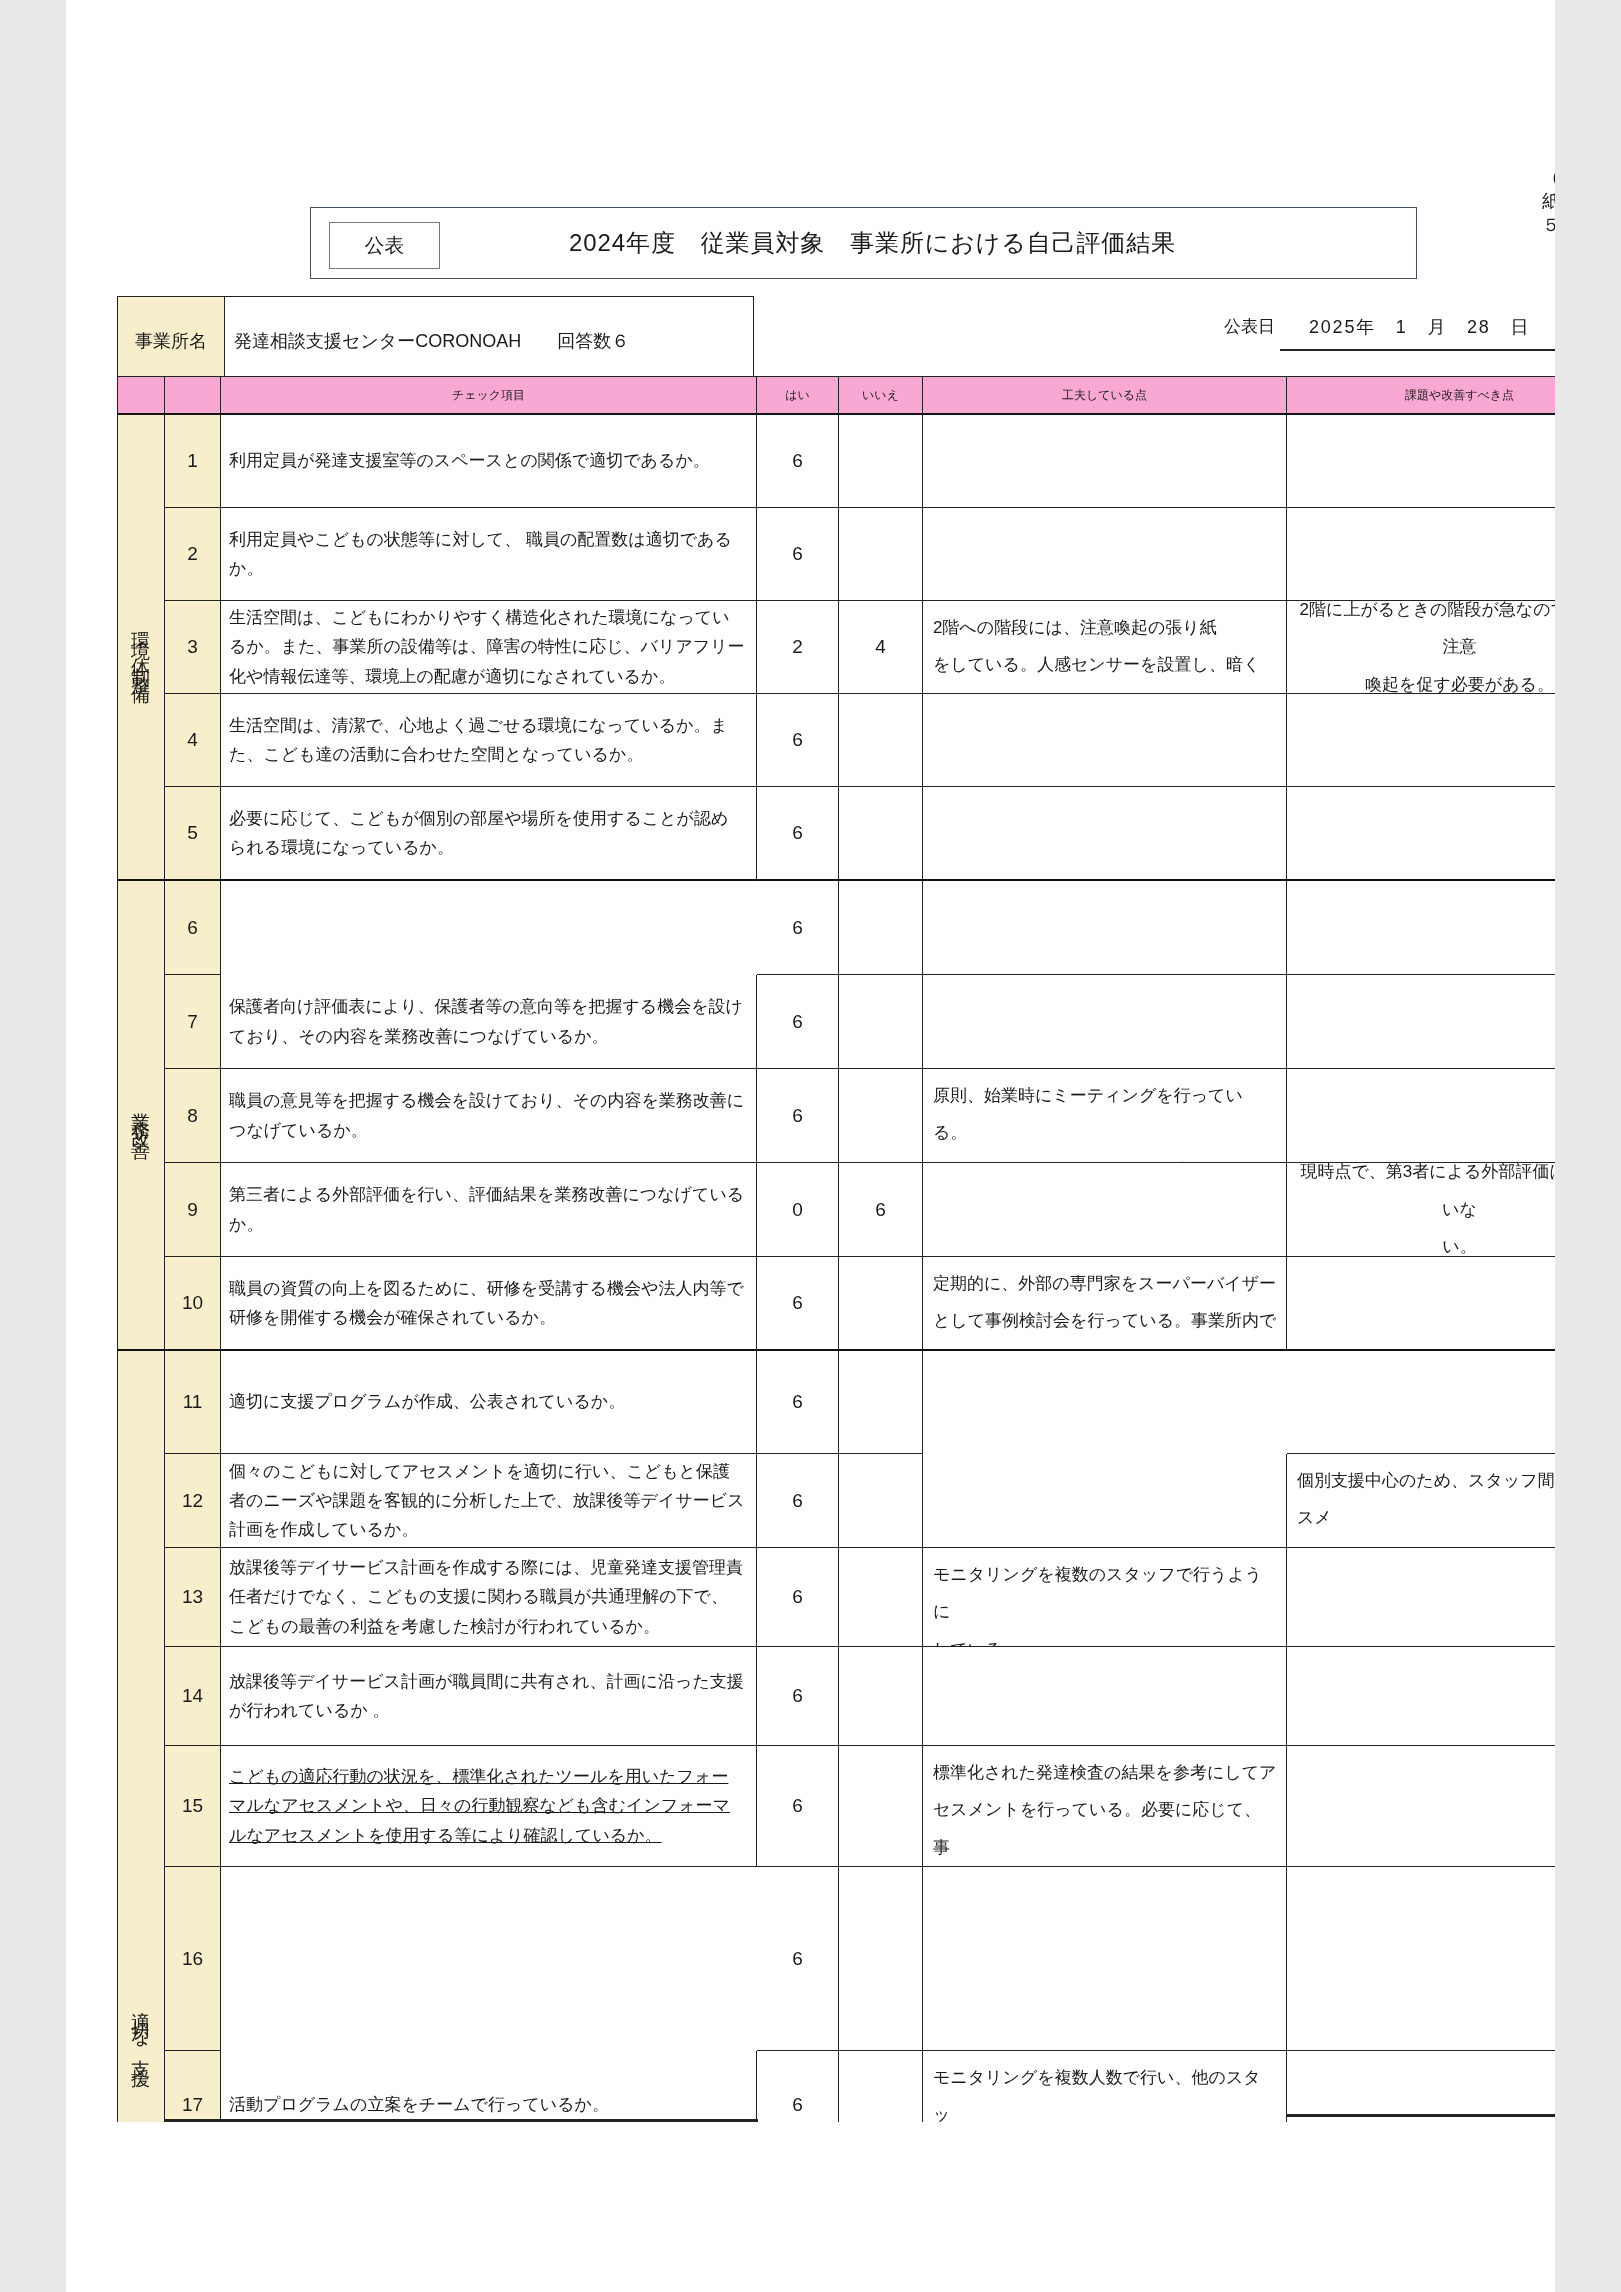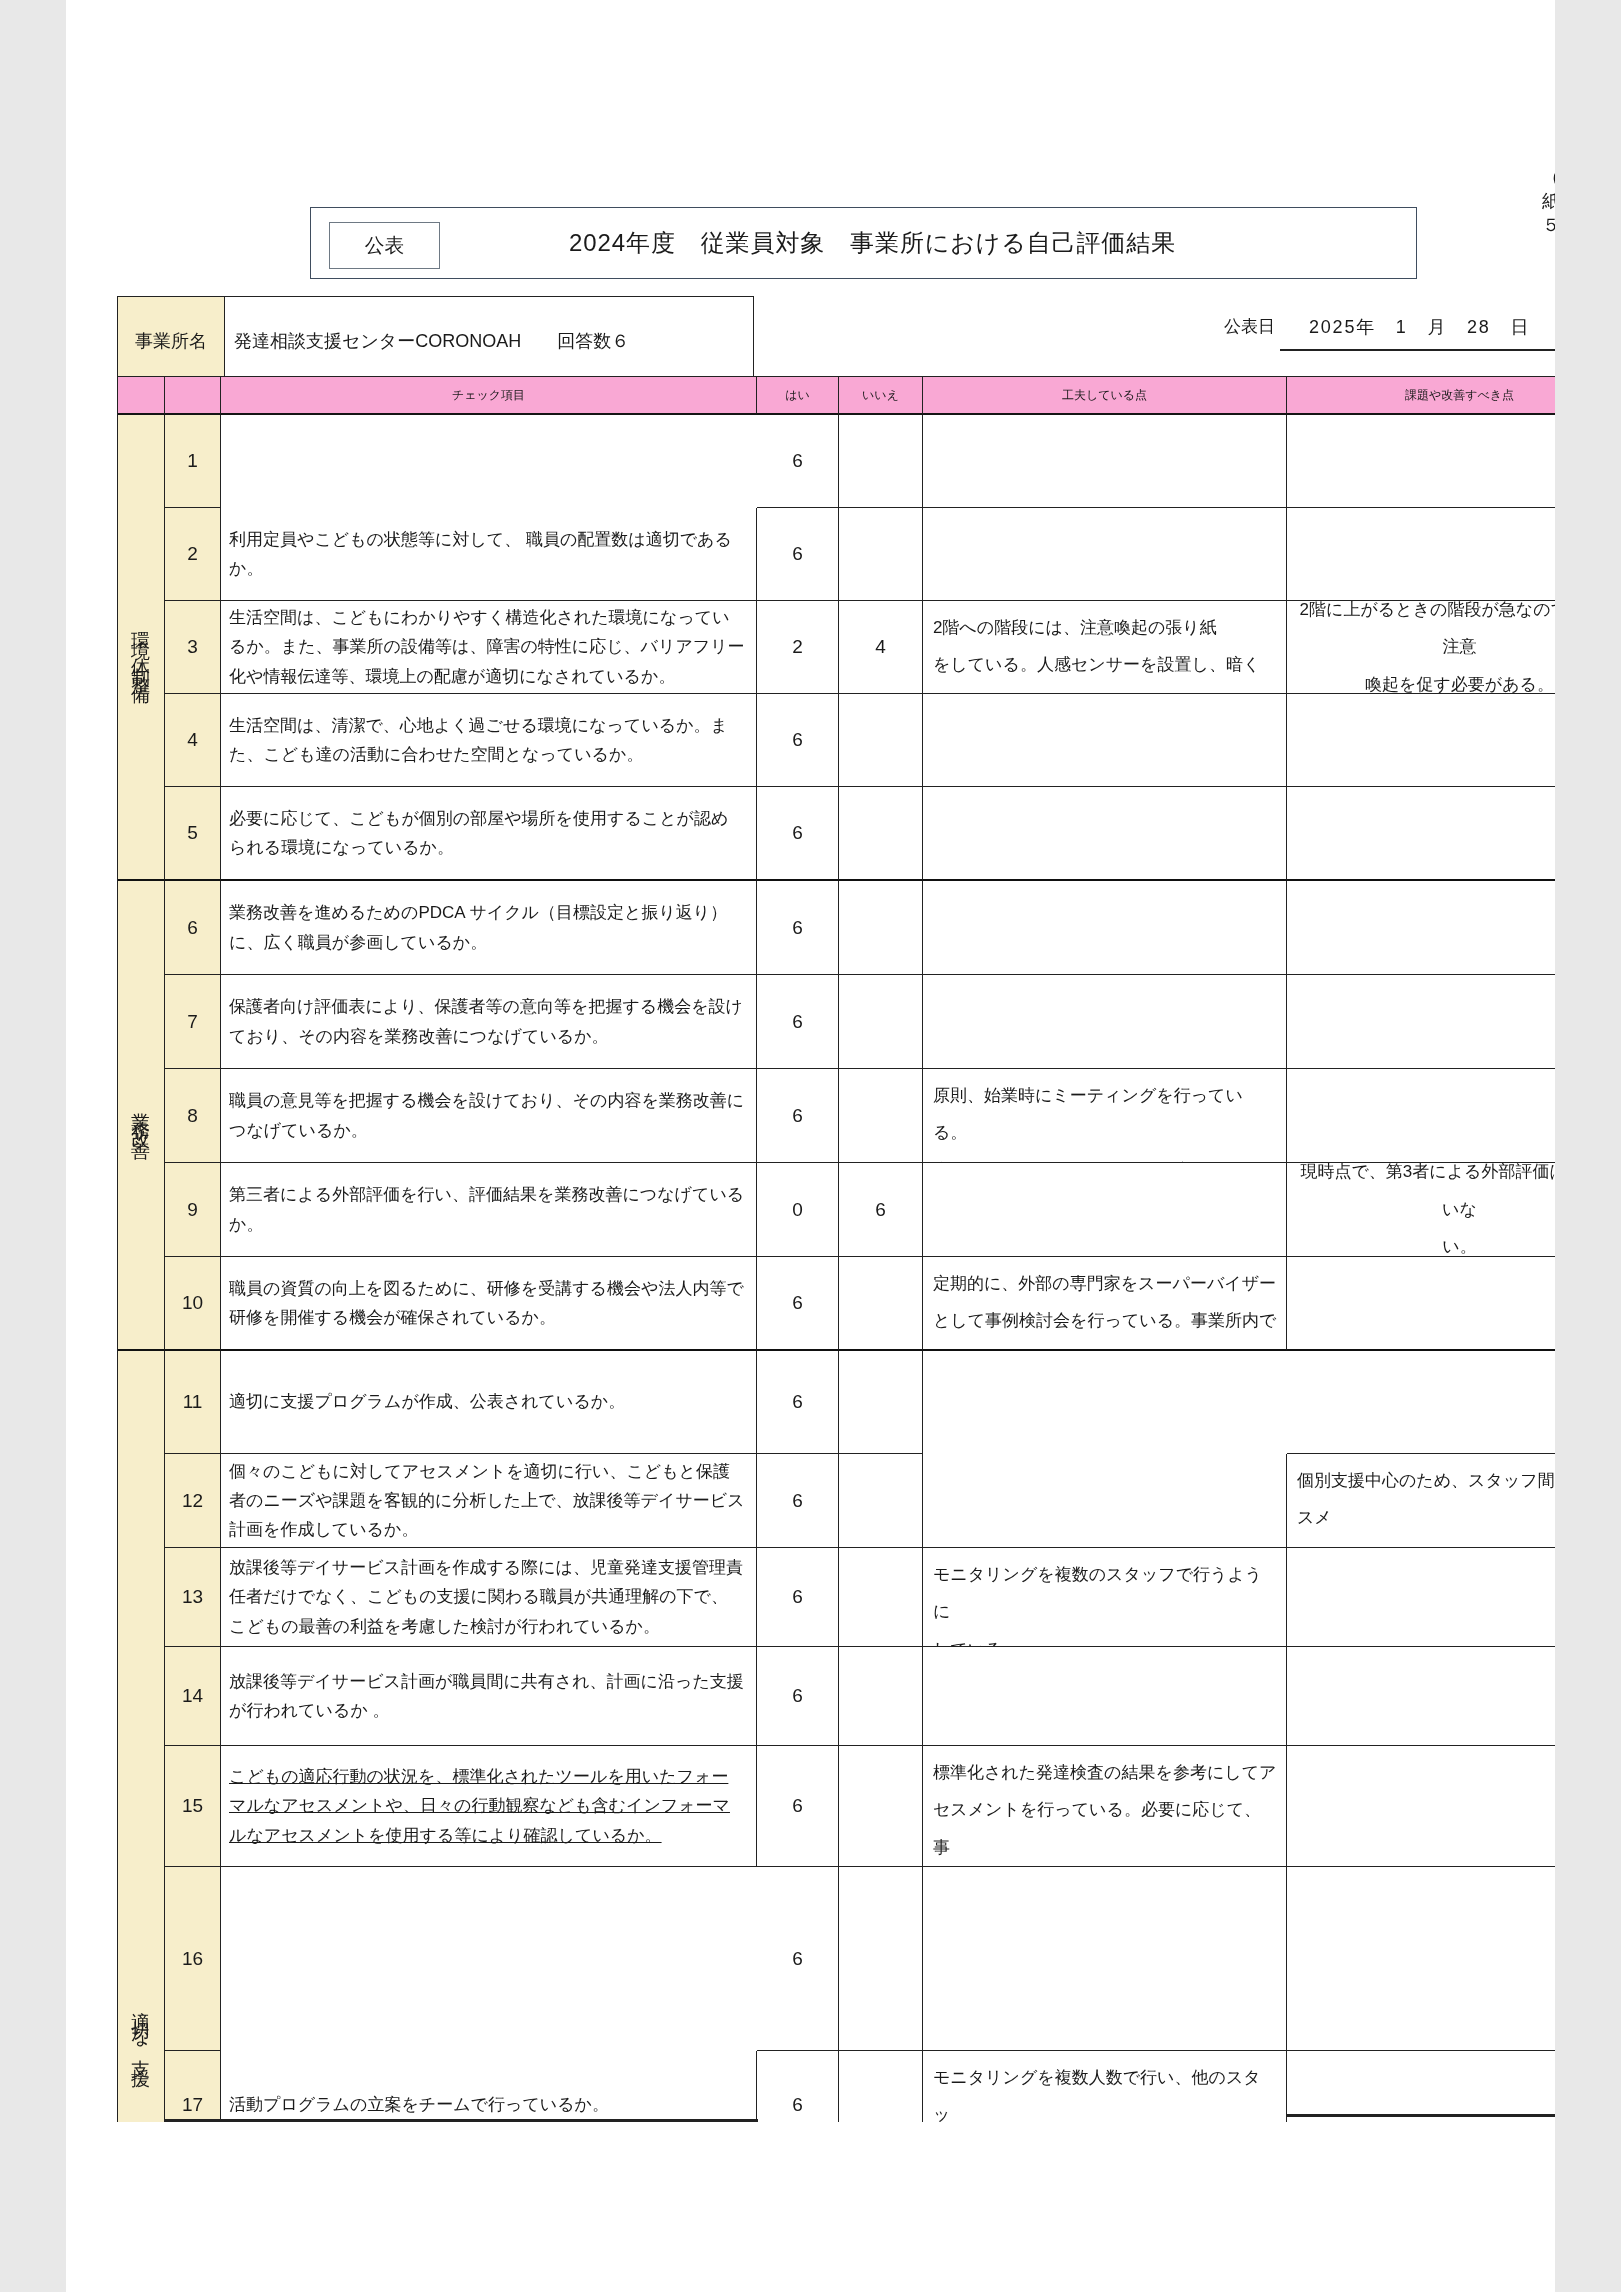--- a/index.html
+++ b/index.html
@@ -86,20 +86,21 @@
         <div class="cell cat mid thick" style="grid-area: 2 / 1 / span 5;">
           <div class="vlabel">環境・体制整備</div>
         </div>
         <div class="cell cat mid thick" style="grid-area: 7 / 1 / span 5;">
           <div class="vlabel">業務改善</div>
         </div>
         <div class="cell cat nob" style="grid-area: 12 / 1 / span 7;">
           <div class="vlabel abs">適切な支援</div>
         </div>
         <div class="cell num" style="grid-area: 2 / 2;">1</div>
+        <div class="cell check" style="grid-area: 2 / 3;">利用定員が発達支援室等のスペースとの関係で適切であるか。</div>
         <div class="cell ans" style="grid-area: 2 / 4;">6</div>
         <div class="cell ans" style="grid-area: 2 / 5;"></div>
         <div class="cell kufuu" style="grid-area: 2 / 6;"></div>
         <div class="cell kadai" style="grid-area: 2 / 7;"></div>
         <div class="cell num" style="grid-area: 3 / 2;">2</div>
         <div class="cell check" style="grid-area: 3 / 3;">利用定員やこどもの状態等に対して、 職員の配置数は適切であるか。</div>
         <div class="cell ans" style="grid-area: 3 / 4;">6</div>
         <div class="cell ans" style="grid-area: 3 / 5;"></div>
         <div class="cell kufuu" style="grid-area: 3 / 6;"></div>
         <div class="cell kadai" style="grid-area: 3 / 7;"></div>
@@ -118,21 +119,20 @@
         <div class="cell ans" style="grid-area: 5 / 5;"></div>
         <div class="cell kufuu" style="grid-area: 5 / 6;"></div>
         <div class="cell kadai" style="grid-area: 5 / 7;"></div>
         <div class="cell num thick" style="grid-area: 6 / 2;">5</div>
         <div class="cell check thick" style="grid-area: 6 / 3;">必要に応じて、こどもが個別の部屋や場所を使用することが認められる環境になっているか。</div>
         <div class="cell ans thick" style="grid-area: 6 / 4;">6</div>
         <div class="cell ans thick" style="grid-area: 6 / 5;"></div>
         <div class="cell kufuu thick" style="grid-area: 6 / 6;"></div>
         <div class="cell kadai thick" style="grid-area: 6 / 7;"></div>
         <div class="cell num" style="grid-area: 7 / 2;">6</div>
-        <div class="cell check" style="grid-area: 7 / 3;">業務改善を進めるためのPDCA サイクル（目標設定と振り返り）に、広く職員が参画しているか。</div>
         <div class="cell ans" style="grid-area: 7 / 4;">6</div>
         <div class="cell ans" style="grid-area: 7 / 5;"></div>
         <div class="cell kufuu" style="grid-area: 7 / 6;"></div>
         <div class="cell kadai" style="grid-area: 7 / 7;"></div>
         <div class="cell num" style="grid-area: 8 / 2;">7</div>
         <div class="cell check" style="grid-area: 8 / 3;">保護者向け評価表により、保護者等の意向等を把握する機会を設けており、その内容を業務改善につなげているか。</div>
         <div class="cell ans" style="grid-area: 8 / 4;">6</div>
         <div class="cell ans" style="grid-area: 8 / 5;"></div>
         <div class="cell kufuu" style="grid-area: 8 / 6;"></div>
         <div class="cell kadai" style="grid-area: 8 / 7;"></div>

